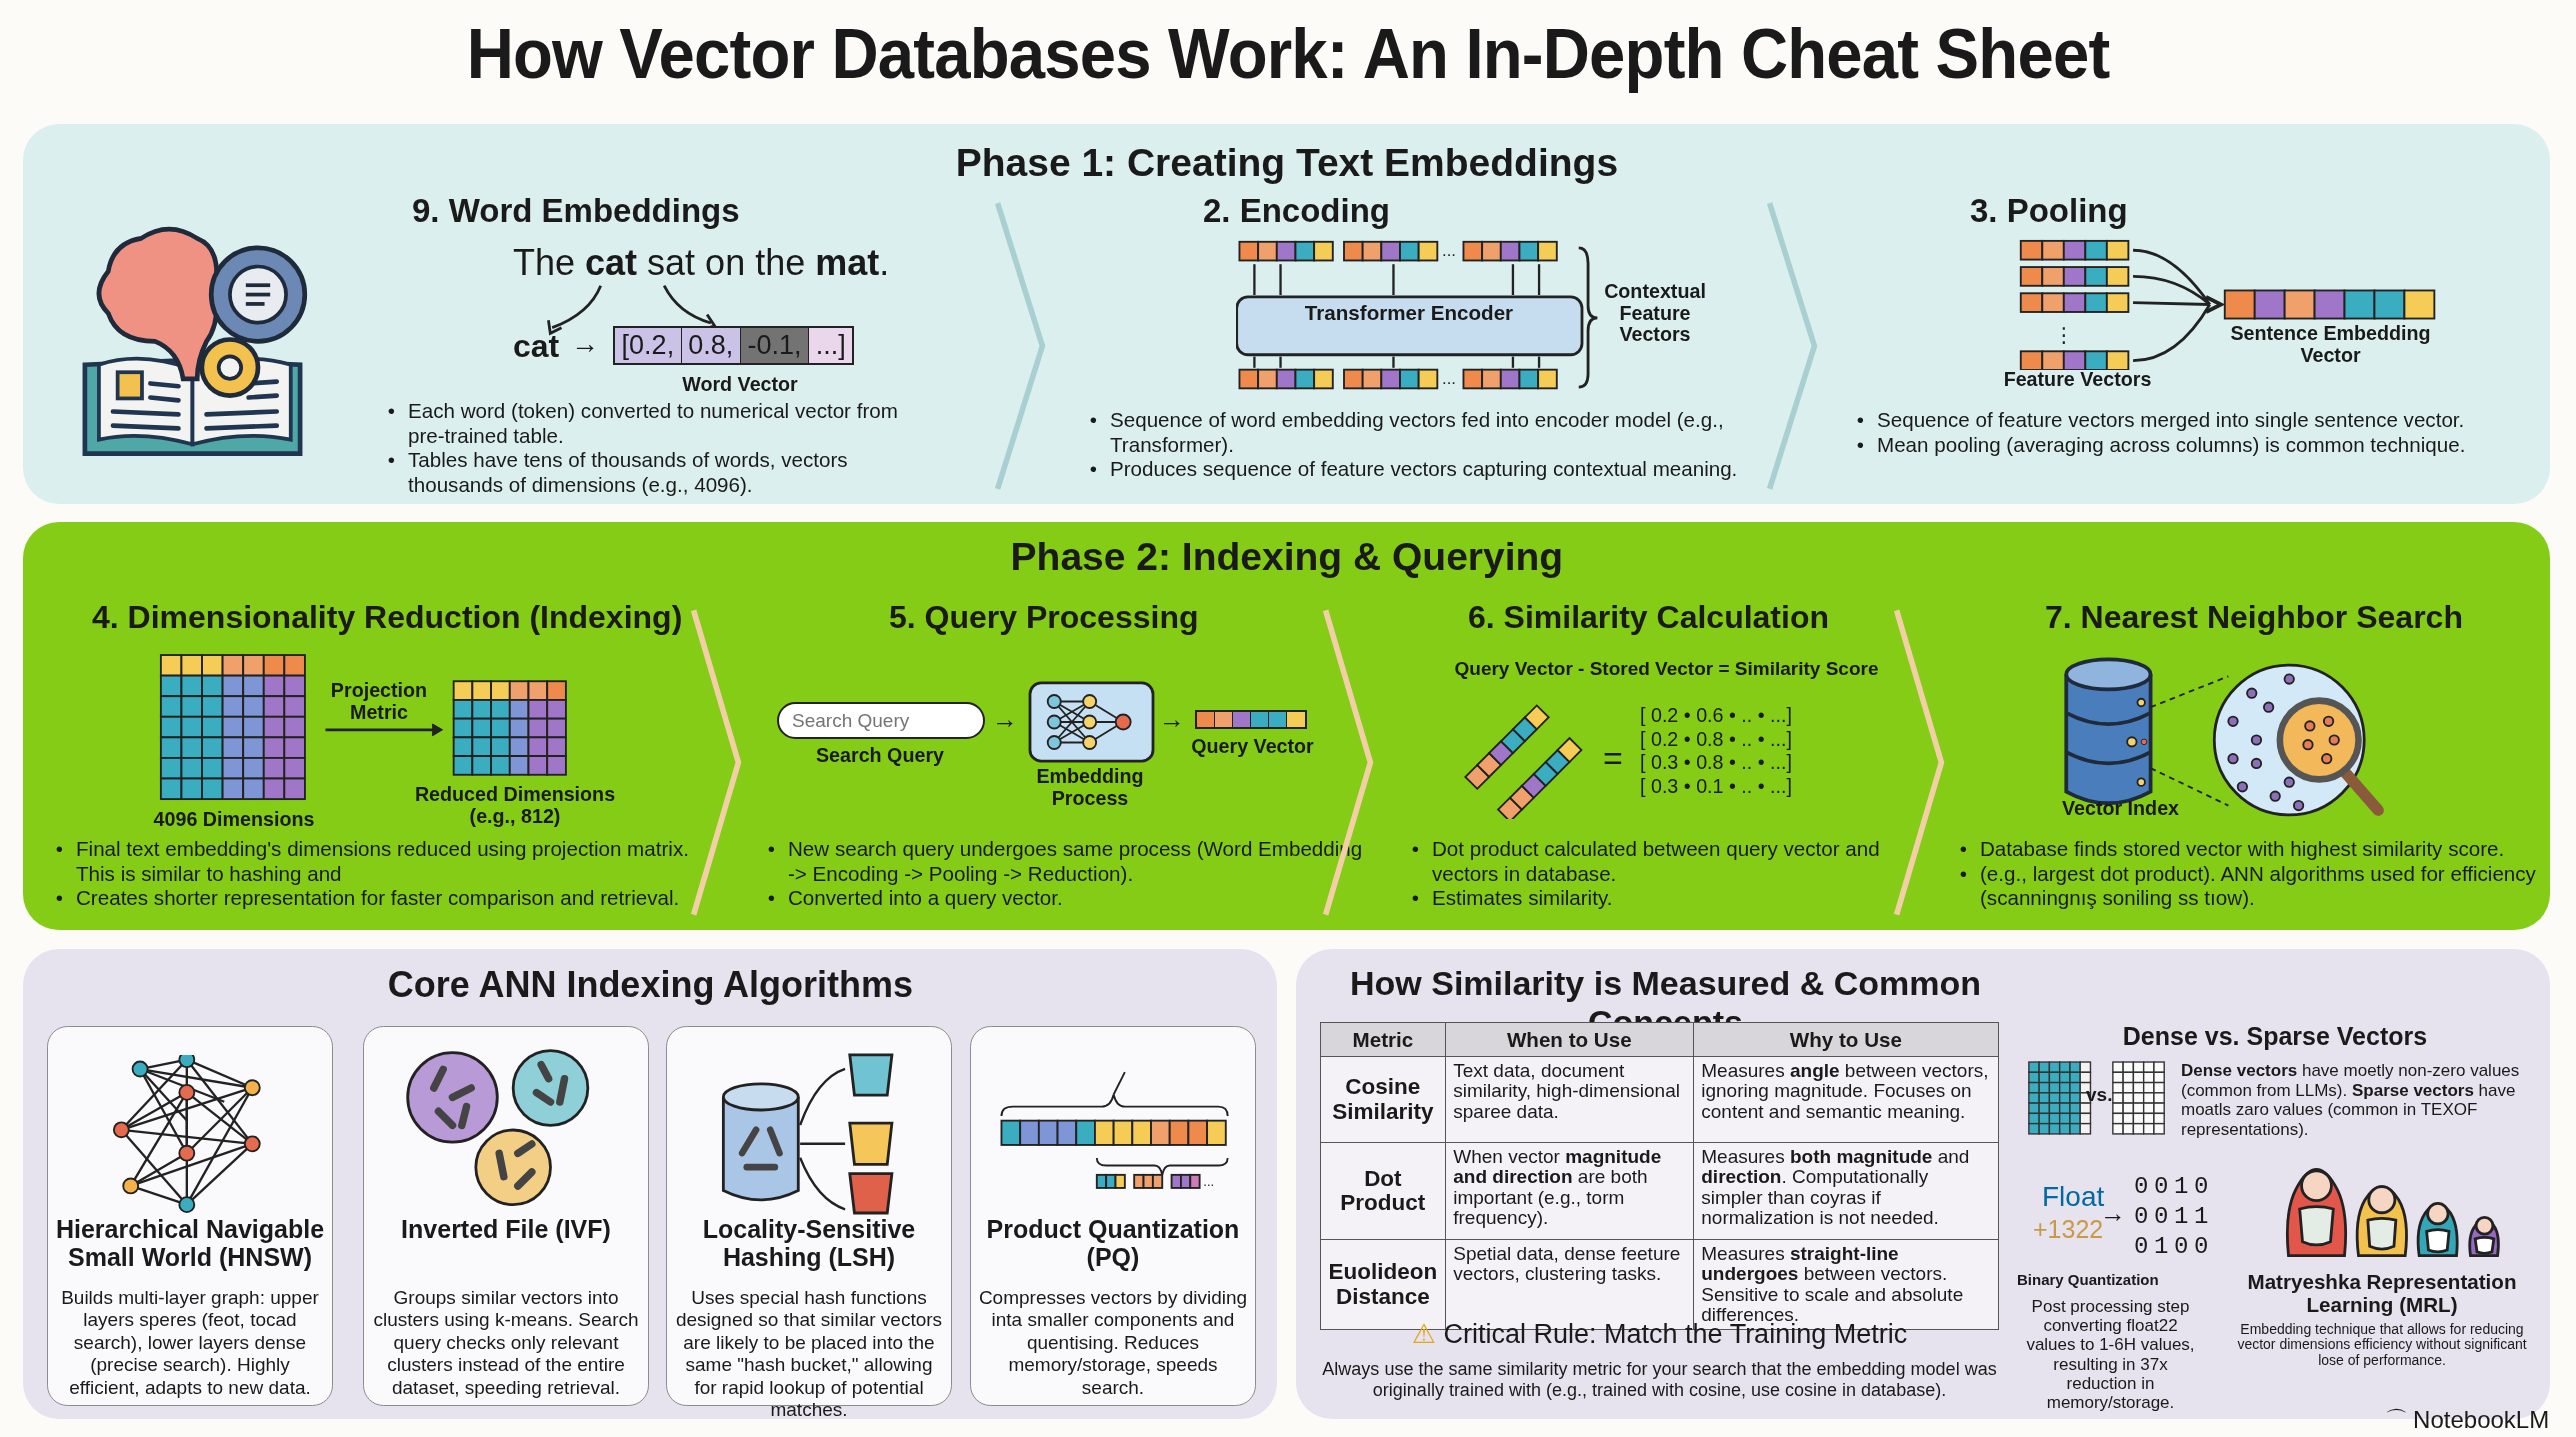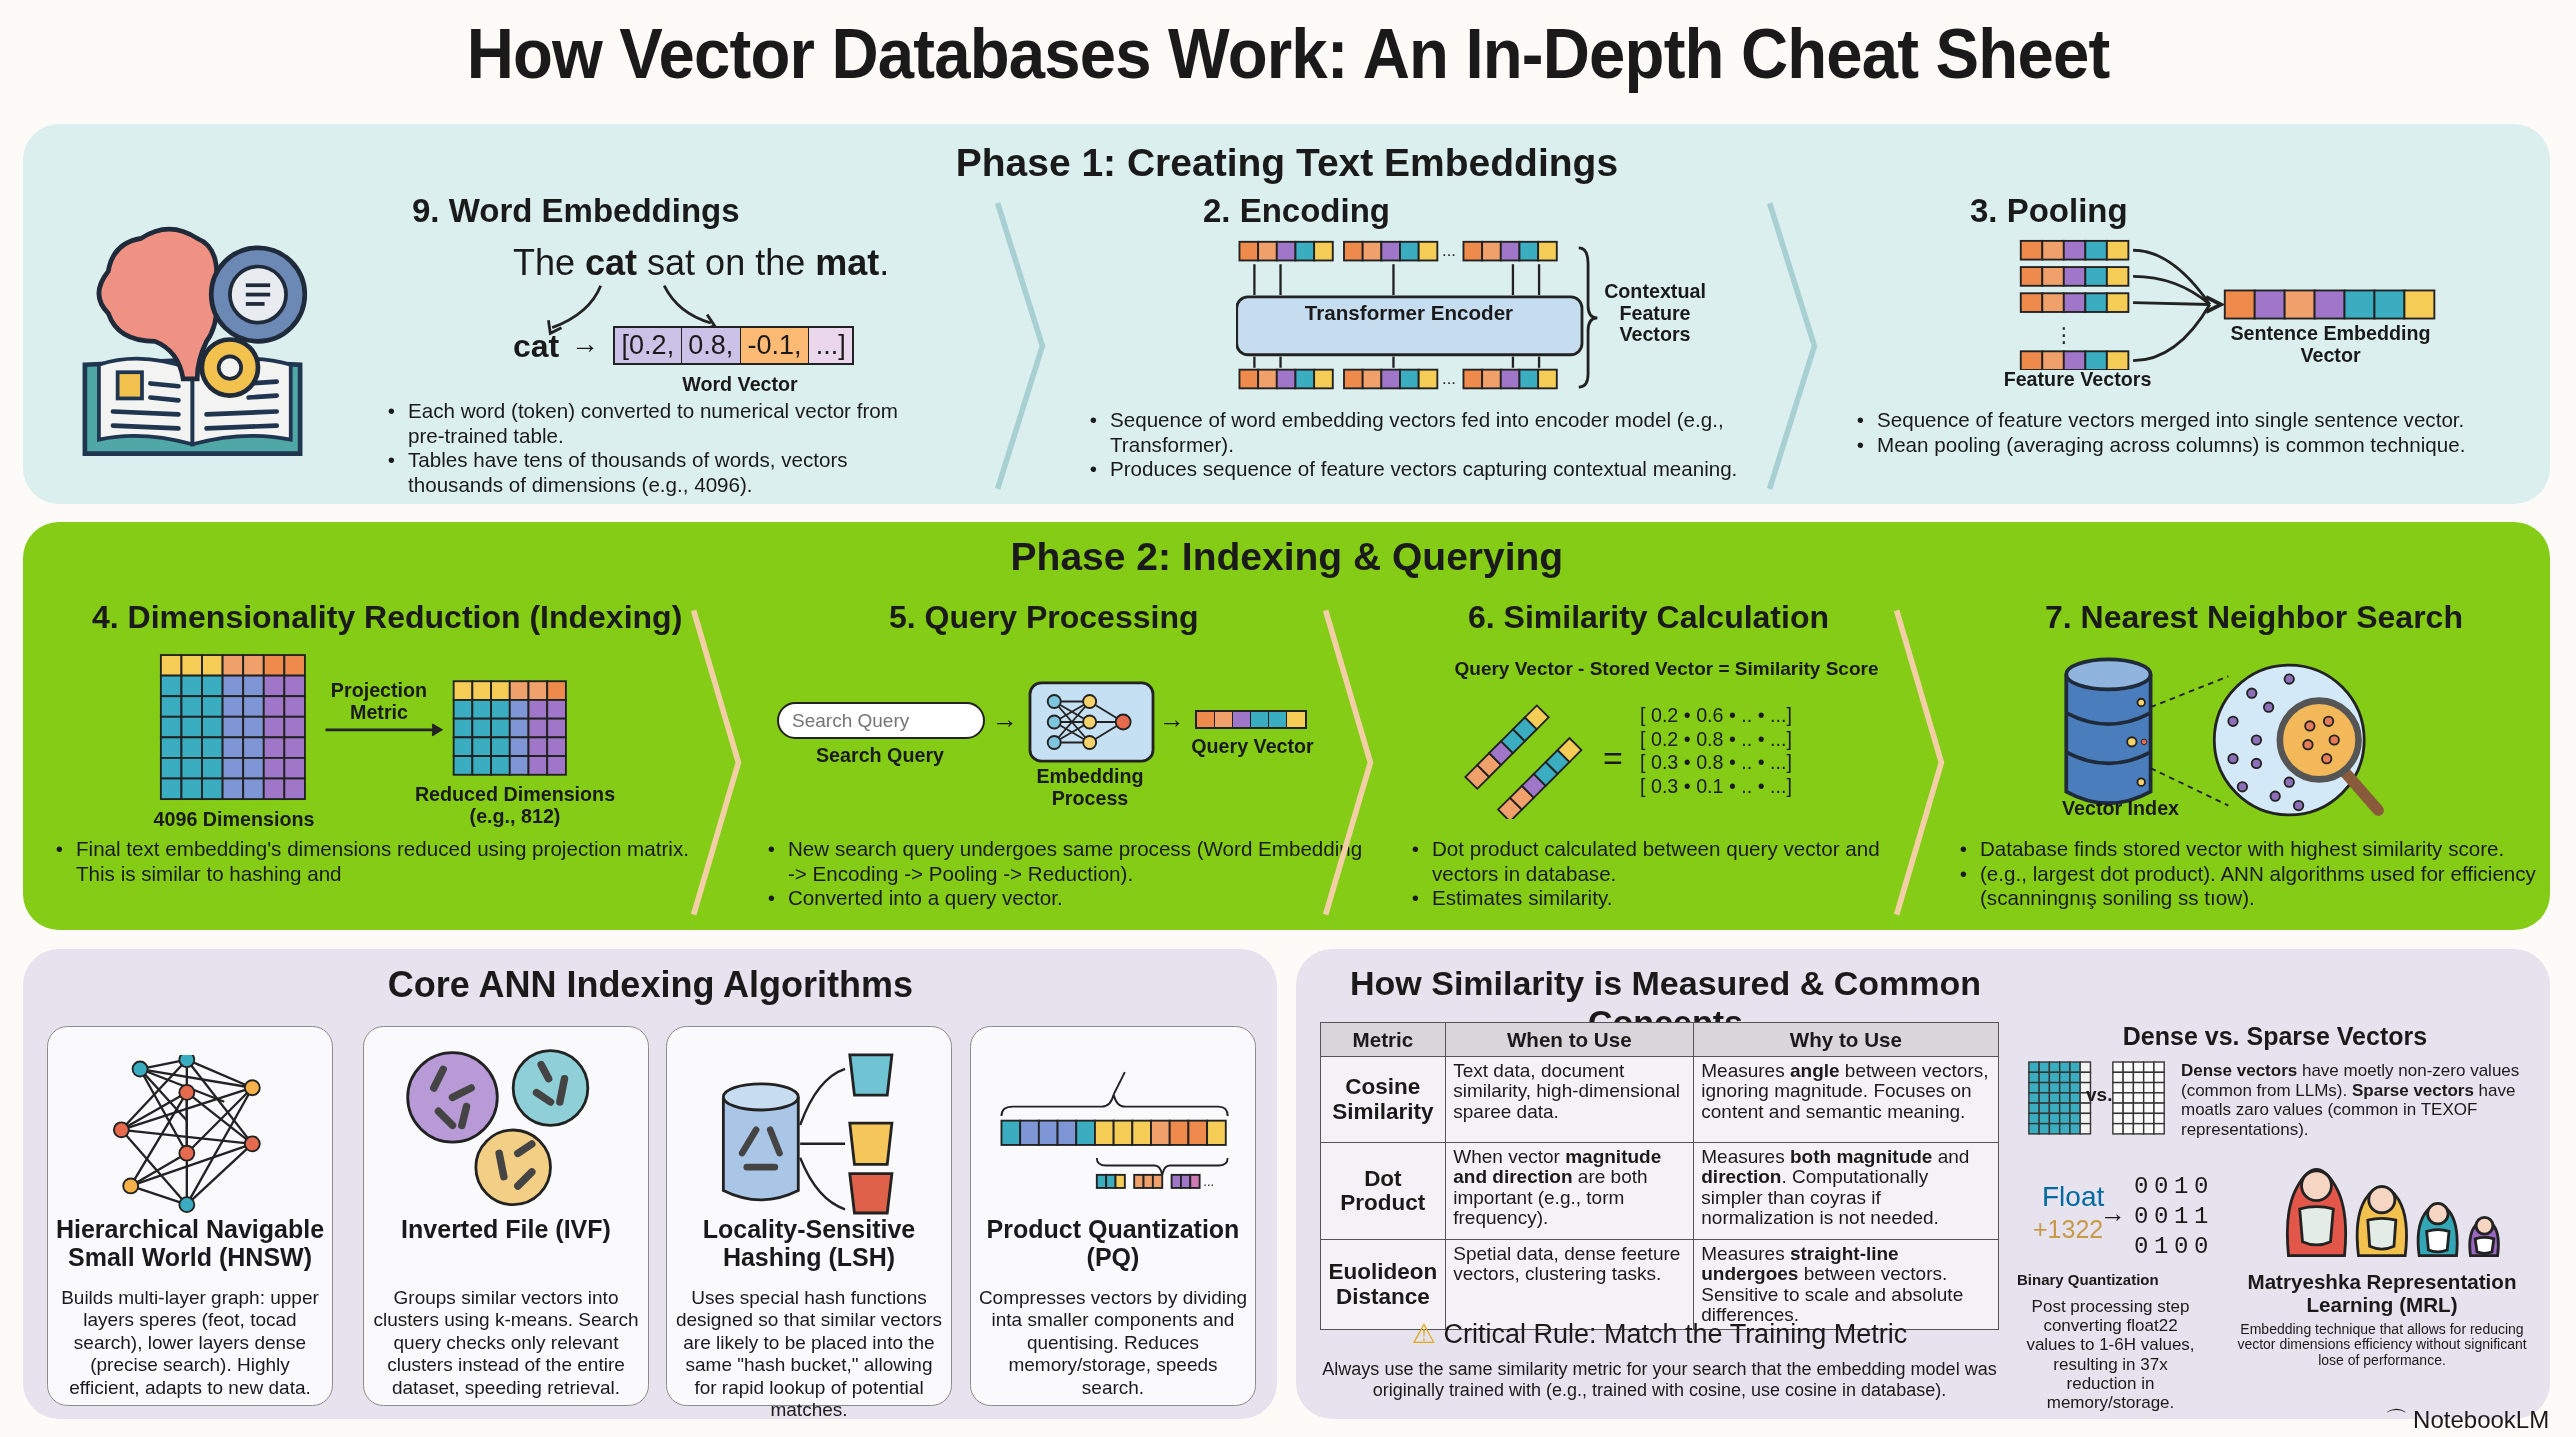--- a/index.html
+++ b/index.html
@@ -75,21 +75,21 @@
   <path d="M82 5 Q70 35 30 50" fill="none" stroke="#222" stroke-width="3"></path>
     <path d="M26 42 L28 56 L40 50" fill="none" stroke="#222" stroke-width="3"></path>
   <path d="M150 5 Q165 35 200 45" fill="none" stroke="#222" stroke-width="3"></path>
     <path d="M196 36 L204 48 L192 52" fill="none" stroke="#222" stroke-width="3"></path>
 </svg>
 <div class="abs" style="left:513px;top:328px;font-size:32px;font-weight:700">cat</div>
 <div class="abs" style="left:571px;top:328px;font-size:28px">→</div>
 <div class="abs" style="left:613px;top:326px;display:flex;border:2.8px solid #222;font-size:27px">
   <span style="padding:1.9px 6.6px;background:#cbc3e7;border-right:1.9px solid #222">[0.2,</span>
   <span style="padding:1.9px 6.6px;background:#cbc3e7;border-right:1.9px solid #222">0.8,</span>
-  <span style="padding:1.9px 6.6px;background:#fdba74;border-right:1.9px solid #222">-0.1,</span>
+  <span style="padding:1.9px 6.6px;background:#737373;border-right:1.9px solid #222">-0.1,</span>
   <span style="padding:1.9px 6.6px;background:#ead7ec">...]</span>
 </div>
 <div class="lbl" style="left:665px;top:374px;width:150px">Word Vector</div>
 <ul class="bul" style="left:384px;top:399px;width:552px">
   <li>Each word (token) converted to numerical vector from pre-trained table.</li>
   <li>Tables have tens of thousands of words, vectors thousands of dimensions (e.g., 4096).</li>
 </ul>
 
 <svg class="chev" style="left:992px;top:201px" width="56" height="290" viewBox="0 0 60 310">
     <path d="M6 2 L54 155 L6 308" fill="none" stroke="#a8d0d2" stroke-width="6"></path>
@@ -312,20 +312,21 @@
       <rect x="375" y="110" width="20" height="20" fill="#7f96d6" stroke="#222" stroke-width="2"></rect>
       <rect x="395" y="110" width="20" height="20" fill="#a077c8" stroke="#222" stroke-width="2"></rect>
       <rect x="415" y="110" width="20" height="20" fill="#a077c8" stroke="#222" stroke-width="2"></rect>
     </g>
   </svg>
 <div class="lbl" style="left:323px;top:680px;width:112px">Projection Metric</div>
 <div class="lbl" style="left:150px;top:809px;width:168px">4096 Dimensions</div>
 <div class="lbl" style="left:412px;top:784px;width:206px">Reduced Dimensions (e.g., 812)</div>
 <ul class="bul" style="left:52px;top:837px;width:655px">
   <li>Final text embedding's dimensions reduced using projection matrix. This is similar to hashing and</li>
+  <li>Creates shorter representation for faster comparison and retrieval.</li>
 </ul>
 
 <svg class="chev" style="left:688px;top:608px" width="56" height="309" viewBox="0 0 60 330">
     <path d="M6 2 L54 165 L6 328" fill="none" stroke="#f3cfa8" stroke-width="6"></path>
   </svg>
 
 <div class="sec-title" style="left:889px;top:599px;font-size:32px">5. Query Processing</div>
 <div class="abs" style="left:777px;top:702px;width:208px;height:37px;border:2.8px solid #222;border-radius:19px;background:#fff;overflow:hidden;display:flex">
   <input style="flex: 1 1 0%; border: none; outline: none; font-size: 19px; padding-left: 13px; background: transparent; font-family: &quot;Liberation Sans&quot;, sans-serif; color: rgb(85, 85, 85);" placeholder="Search Query">
 

